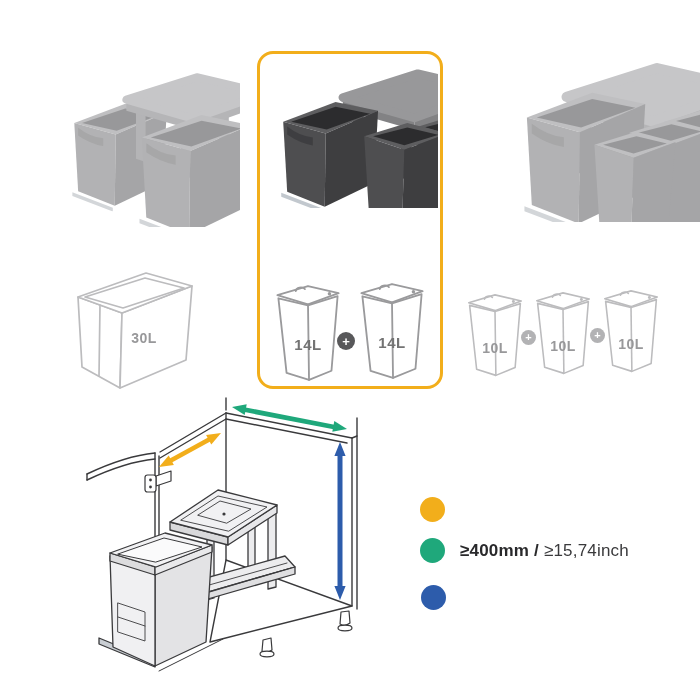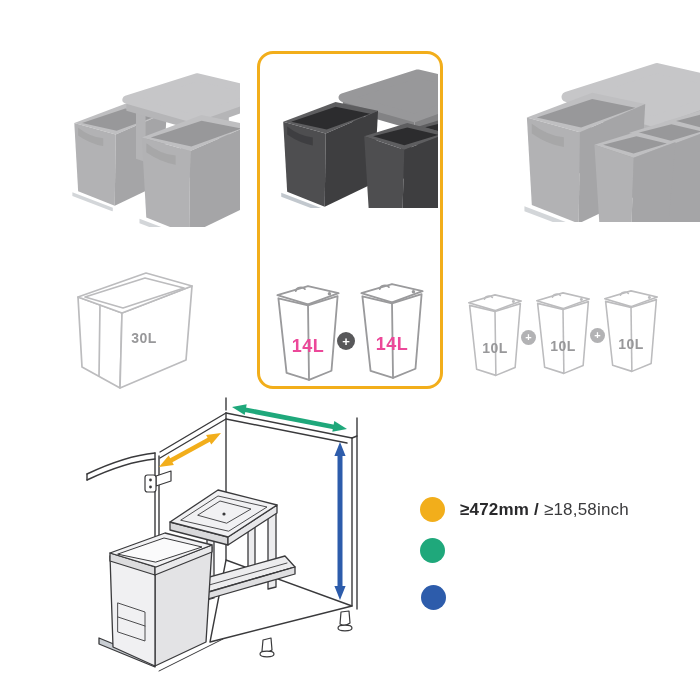--- a/index.html
+++ b/index.html
@@ -12,21 +12,21 @@
   .p-dark{--f:#4E4E50;--s:#3E3E40;--o:#2C2C2E;--r:#5E5E60;--lid:#98989A;--lids:#828284;--leg:#48484A;--rail:#C2C8CE;}
   .p-light{--f:#B2B2B4;--s:#A5A5A7;--o:#98989A;--r:#BFBFC1;--lid:#C6C6C8;--lids:#B5B5B7;--leg:#B4B4B6;--rail:#D3D6D9;}
   
   .o-sel{--ln:#9A9A9C;}
   .o-dim{--ln:#BCBCBE;}
   .highlight-box{
     left:257px;top:51px;width:186px;height:338px;
     border:3.5px solid #F2AE1B;border-radius:16px;box-sizing:border-box;background:#fff;
   }
   .cap-label{font-weight:bold;text-align:center;letter-spacing:.5px;}
-  .cap-sel{color:#ec4899;font-size:18px;}
+  .cap-sel{color:#737373;font-size:15px;}
   .cap-dim{color:#98989A;font-size:14px;}
   .plus-badge{
     border-radius:50%;color:#fff;display:flex;align-items:center;justify-content:center;
     font-weight:bold;line-height:1;
   }
   .legend-row{position:absolute;display:flex;align-items:center;}
   .dot{width:25px;height:25px;border-radius:50%;flex:0 0 auto;}
   .legend-text{margin-left:15px;font-size:17px;color:#29292B;white-space:nowrap;letter-spacing:.2px;}
   .metric{font-weight:bold;}
   .imperial{font-weight:normal;color:#3A3A3C;}
@@ -209,20 +209,20 @@
   </g>
   <g style="color: rgb(45, 92, 171);">
     <line x1="285" y1="64" x2="285" y2="198" stroke="currentColor" stroke-width="5"></line>
     <polygon points="285,52 279.4,66 290.6,66" fill="currentColor"></polygon>
     <polygon points="285,210 279.4,196 290.6,196" fill="currentColor"></polygon>
   </g>
 </svg>
 
 <div class="legend-row" style="left:420px;top:497px">
   <span class="dot" style="background: rgb(242, 174, 27);"></span>
-  <span class="legend-text"><span class="metric">≥472mm</span><span class="metric"> / </span><span class="imperial">≥18,58inch</span></span>
 </div>
 <div class="legend-row" style="left:420px;top:538px">
   <span class="dot" style="background: rgb(31, 168, 123);"></span>
+  <span class="legend-text"><span class="metric">≥400mm</span><span class="metric"> / </span><span class="imperial">≥15,74inch</span></span>
 </div>
 <div class="legend-row" style="left:421px;top:585px">
   <span class="dot" style="background: rgb(45, 92, 171);"></span>
 </div>
 
 </body></html>

